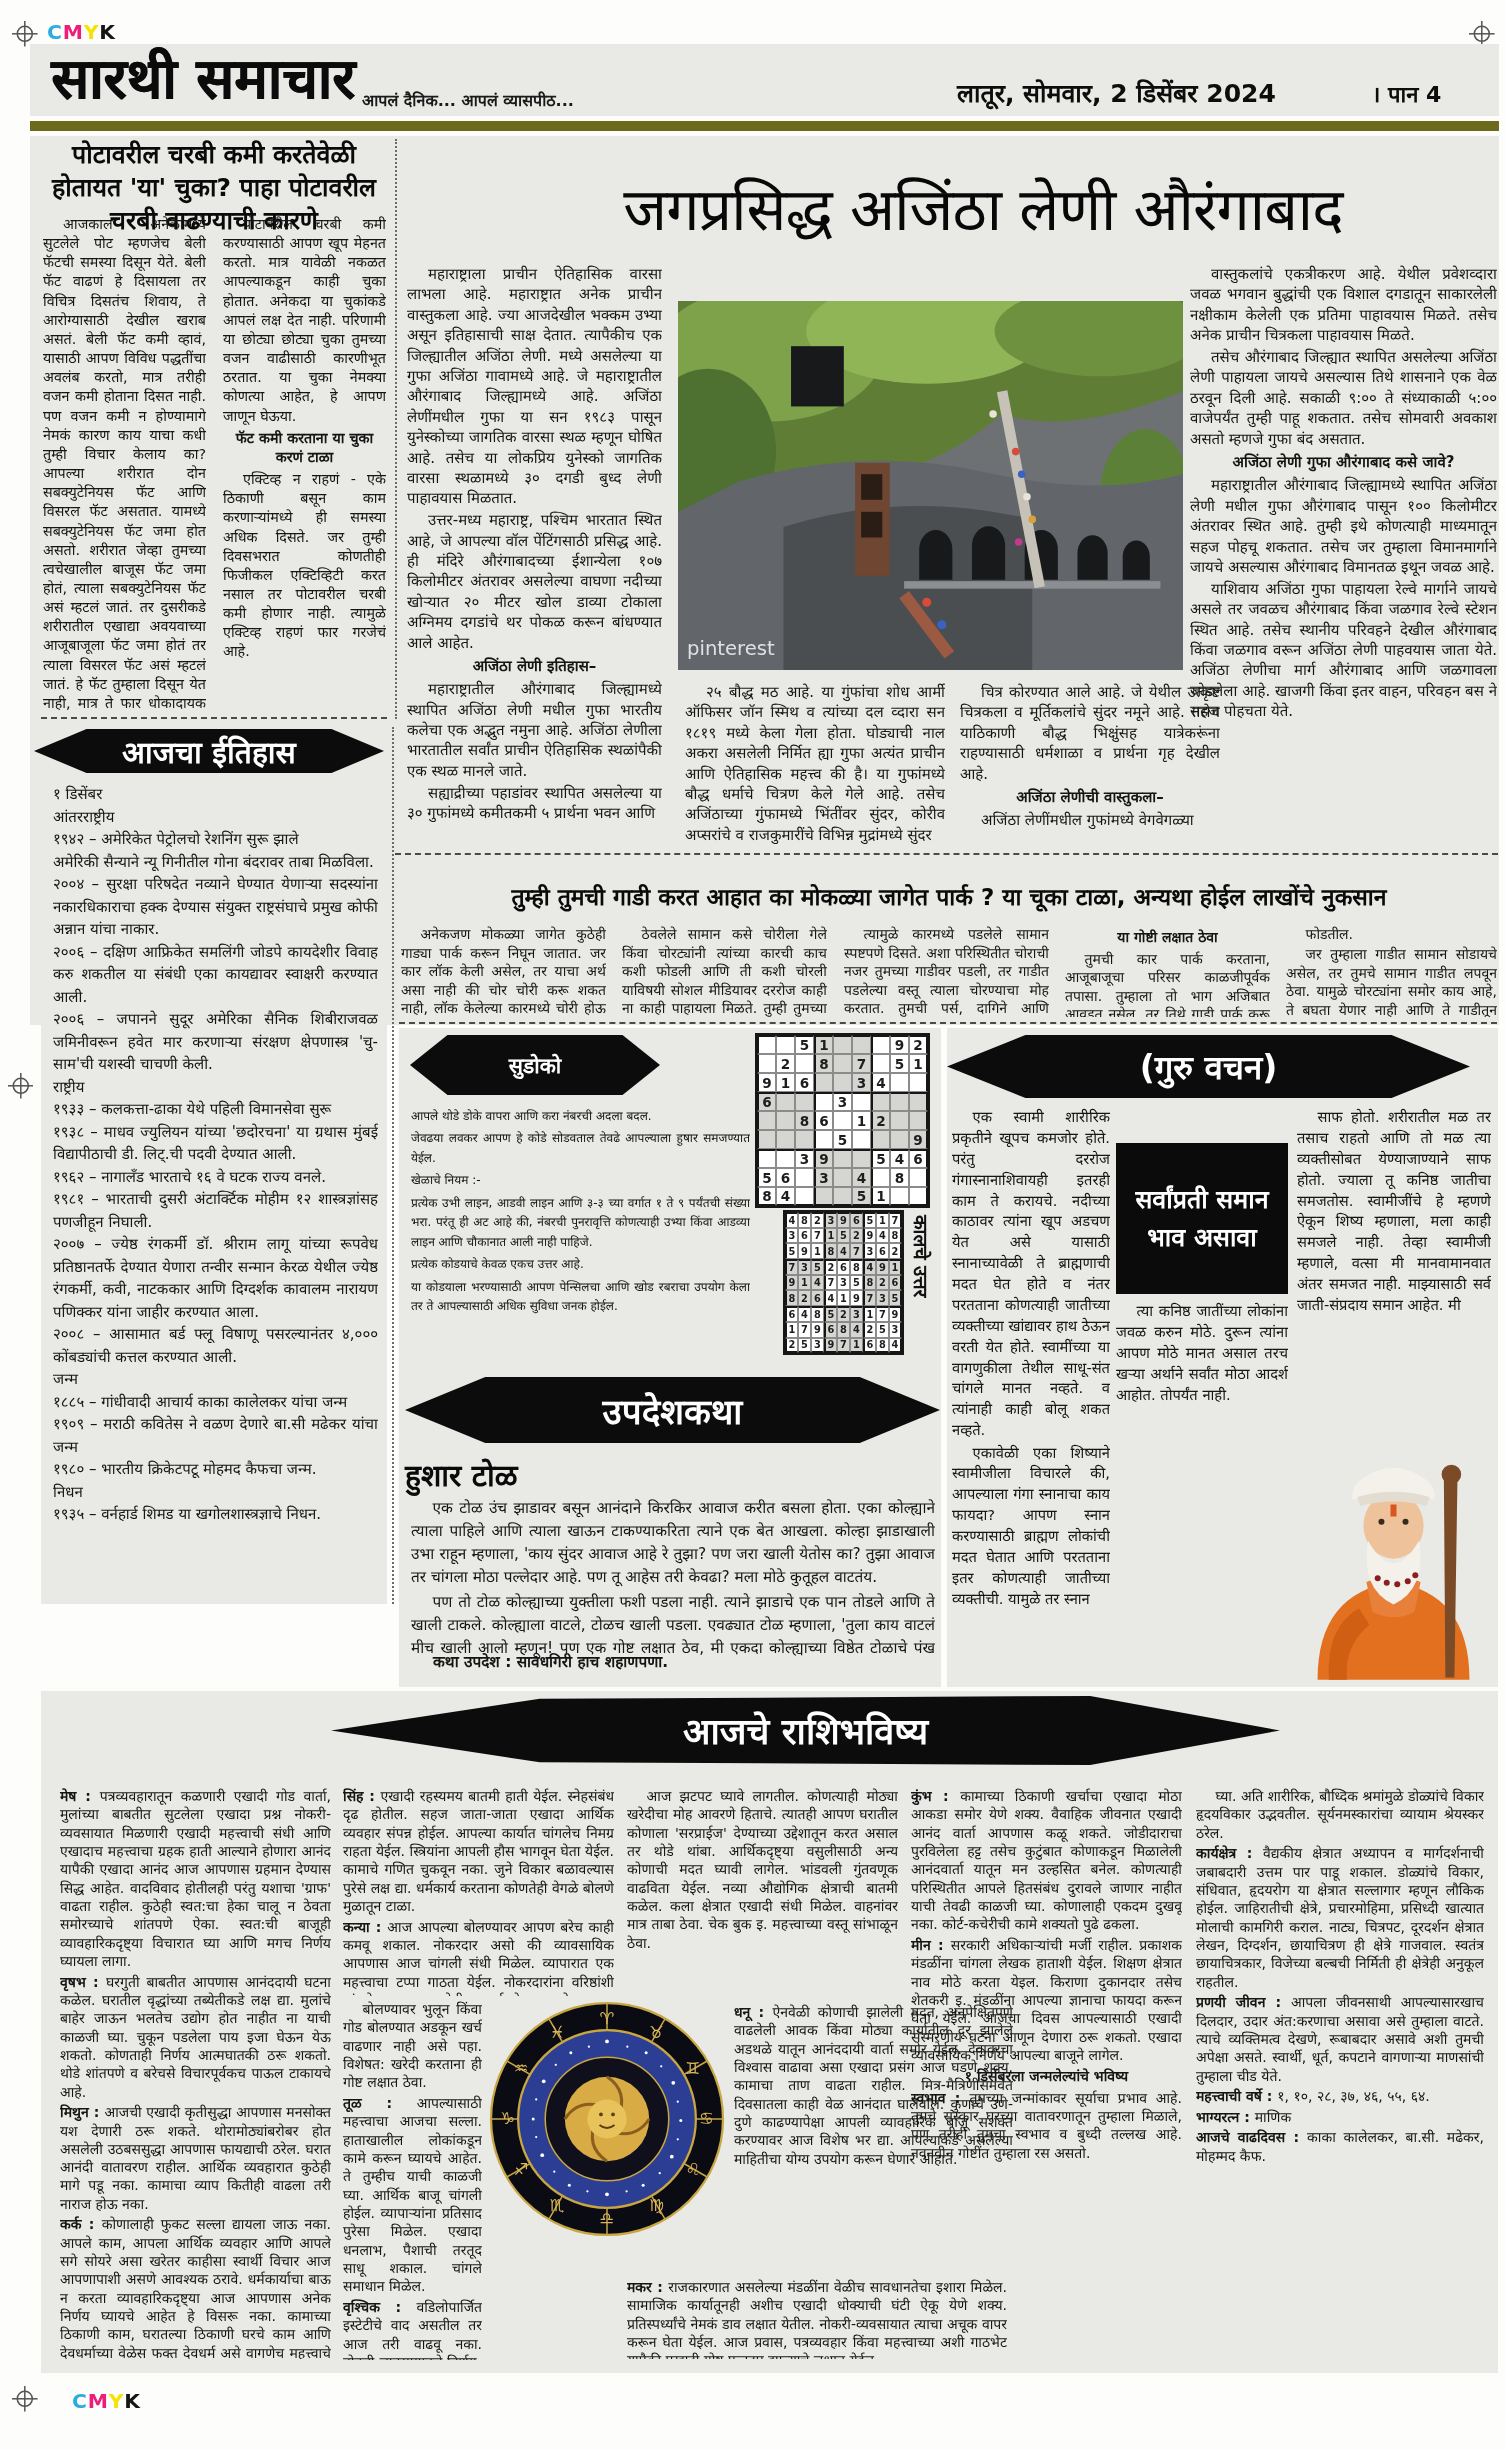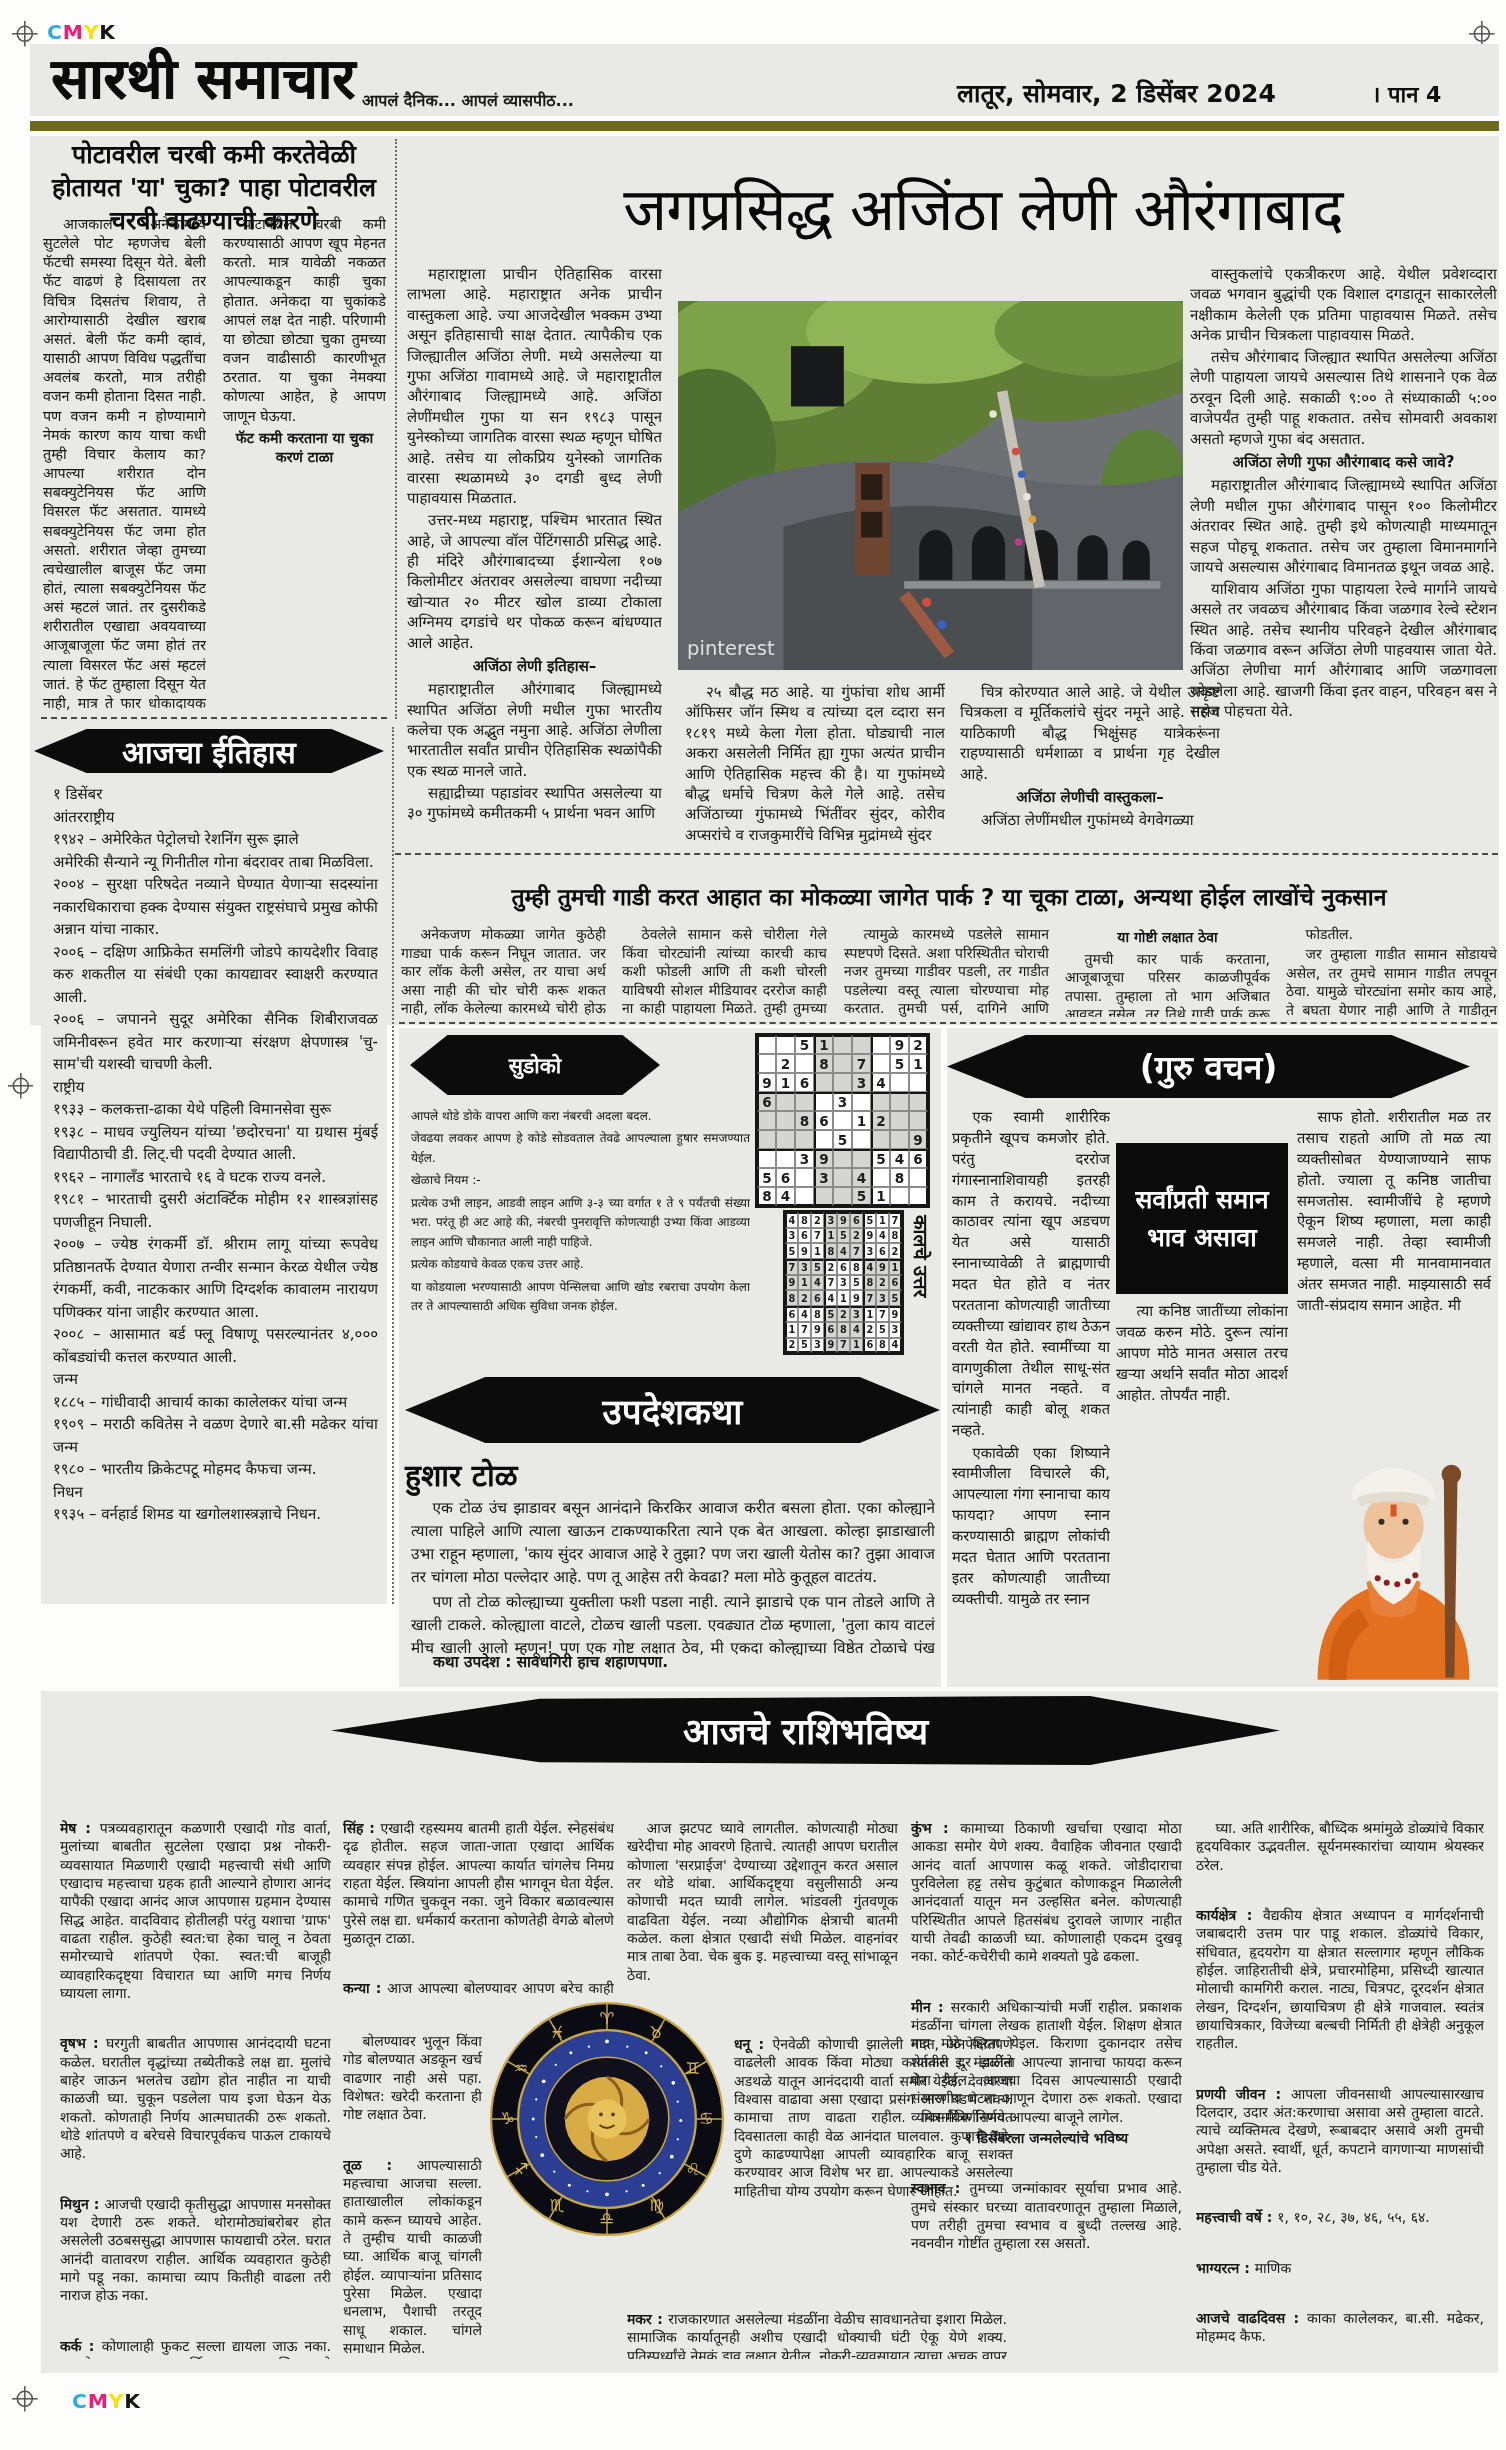--- a/index.html
+++ b/index.html
@@ -27,21 +27,21 @@
   .cols p{margin:0 0 1.5px 0;text-indent:1.4em;}
   .cols p.sub{font-weight:800;text-align:center;text-indent:0;margin:3px 0;}
   .cols p.nohang{text-indent:0;}
   .bt19 p{font-size:14.3px;line-height:1.34;}
   .bt20 p{font-size:15px;line-height:1.36;}
   .bt18 p{font-size:14px;line-height:1.33;}
   .hist p{font-size:15px;line-height:1.5;text-indent:0;margin:0;}
   .sudointro p{font-size:12px;line-height:1.62;text-indent:0;margin:0 0 3px 0;}
   .story p{font-size:15.4px;line-height:1.5;}
   .guru p{font-size:14.7px;line-height:1.42;}
-  .horo p{font-size:14px;line-height:1.31;margin-bottom:2.3px;margin-top:32px;}
+  .horo p{font-size:14px;line-height:1.31;margin-bottom:2.3px;}
   .horo p b{font-weight:800;}
   
   .banner{position:absolute;background:#0c0c0c;color:#fff;display:flex;align-items:center;justify-content:center;
           clip-path:polygon(0 50%,15% 0,85% 0,100% 50%,85% 100%,15% 100%);}
   .banner span{font-weight:900;}
   
   .dash-h{position:absolute;border-top:2.3px dashed #4a4a4a;height:0;}
   .dot-v{position:absolute;border-left:2.3px dotted #6a6a6a;width:0;}
   
   .sgrid{position:absolute;display:grid;background:#fff;border:2.3px solid #161616;}
@@ -114,20 +114,21 @@
   <div class="panel" style="left:41px;top:1691px;width:1457px;height:682px;"></div>
 
   <article>
     <div class="abs hl-belly" style="left:41px;top:138px;width:346px;">पोटावरील चरबी कमी करतेवेळी होतायत 'या' चुका? पाहा पोटावरील चरबी वाढण्याची कारणे</div>
     <div class="cols bt19" style="left:43px;top:215px;width:163px;height:497px;">
         <p>आजकाल अनेकांमध्ये सुटलेले पोट म्हणजेच बेली फॅटची समस्या दिसून येते. बेली फॅट वाढणं हे दिसायला तर विचित्र दिसतंच शिवाय, ते आरोग्यासाठी देखील खराब असतं. बेली फॅट कमी व्हावं, यासाठी आपण विविध पद्धतींचा अवलंब करतो, मात्र तरीही वजन कमी होताना दिसत नाही. पण वजन कमी न होण्यामागे नेमकं कारण काय याचा कधी तुम्ही विचार केलाय का? आपल्या शरीरात दोन सबक्युटेनियस फॅट आणि विसरल फॅट असतात. यामध्ये सबक्युटेनियस फॅट जमा होत असतो. शरीरात जेव्हा तुमच्या त्वचेखालील बाजूस फॅट जमा होतं, त्याला सबक्युटेनियस फॅट असं म्हटलं जातं. तर दुसरीकडे शरीरातील एखाद्या अवयवाच्या आजूबाजूला फॅट जमा होतं तर त्याला विसरल फॅट असं म्हटलं जातं. हे फॅट तुम्हाला दिसून येत नाही, मात्र ते फार धोकादायक मानलं जातं.</p>
       </div>
     <div class="cols bt19" style="left:223px;top:215px;width:163px;height:497px;">
         <p>पोटावरील चरबी कमी करण्यासाठी आपण खूप मेहनत करतो. मात्र यावेळी नकळत आपल्याकडून काही चुका होतात. अनेकदा या चुकांकडे आपलं लक्ष देत नाही. परिणामी या छोट्या छोट्या चुका तुमच्या वजन वाढीसाठी कारणीभूत ठरतात. या चुका नेमक्या कोणत्या आहेत, हे आपण जाणून घेऊया.</p>
         <p class="sub">फॅट कमी करताना या चुका करणं टाळा</p>
+        <p>एक्टिव्ह न राहणं - एके ठिकाणी बसून काम करणाऱ्यांमध्ये ही समस्या अधिक दिसते. जर तुम्ही दिवसभरात कोणतीही फिजीकल एक्टिव्हिटी करत नसाल तर पोटावरील चरबी कमी होणार नाही. त्यामुळे एक्टिव्ह राहणं फार गरजेचं आहे.</p>
       </div>
   </article>
   <div class="dot-v" style="left:395px;top:139px;height:580px;"></div>
 
   <article>
     <div class="abs hl-ajanta" style="left:467px;top:149px;width:1032px;">जगप्रसिद्ध अजिंठा लेणी औरंगाबाद</div>
 
     <div class="photo-frame" style="left:678px;top:301px;width:505px;height:369px;">
       <svg width="505" height="369" viewBox="0 0 670 490" preserveAspectRatio="none">
         <rect width="670" height="490" fill="#6d7174"></rect>

